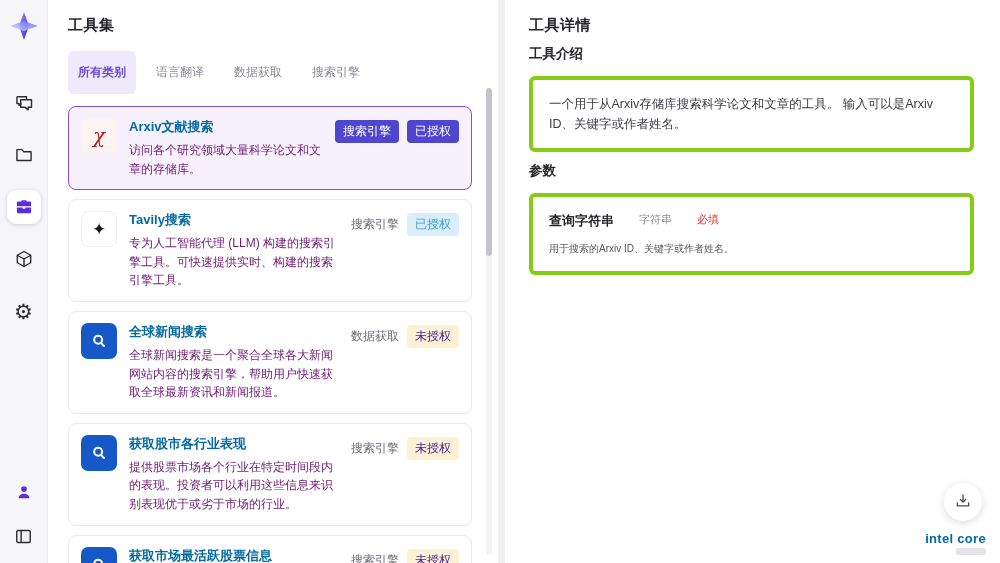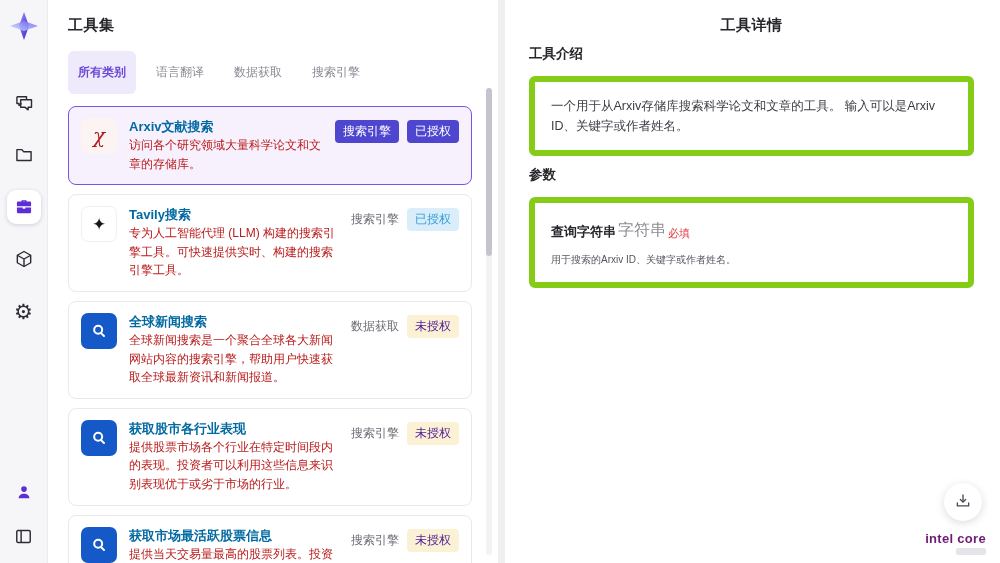--- a/index.html
+++ b/index.html
@@ -30,53 +30,53 @@
   .card { border:1px solid #e9e9ee; border-radius:8px; background:#fff; padding:11px 12px;
     display:flex; gap:12px; cursor:pointer; }
   .card.selected { border-color:#7a52e8; background:#f7f1fd; }
   .tool-icon { width:36px; height:36px; border-radius:7px; flex:none; display:flex;
     align-items:center; justify-content:center; font-size:20px; }
   .tool-icon.arxiv { background:#fcf4f2; color:#b31b1b; font-family:"DejaVu Serif",serif; font-style:italic; }
   .tool-icon.tavily { background:#fff; border:1px solid #efeff2; color:#17171a; font-size:17px; }
   .tool-icon.bluesearch { background:#1559c9; }
   .card-main { flex:1; min-width:0; }
   .card-name { font-size:13px; font-weight:bold; color:#0369a1; }
-  .card-desc { font-size:12px; color:#b91c1c; line-height:1.55; }
+  .card-desc { font-size:12px; color:#701a75; line-height:1.55; margin-top:5px; }
   .card-tags { display:flex; gap:8px; align-items:flex-start; flex:none; margin-top:2px; }
   .tag { font-size:12px; white-space:nowrap; }
   .tag.cat-plain { color:#6d6d76; padding:3px 0; }
   .tag.badge { border-radius:4px; padding:3px 8px; }
   .tag.purple { background:#4f46cf; color:#fff; }
   .tag.blue { background:#d9edfa; color:#379fd9; }
   .tag.yellow { background:#fbf1d4; color:#4c1d95; }
   .scrollbar { position:absolute; top:88px; right:6px; width:6px; height:467px;
     background:#f3f3f5; border-radius:3px; }
   .scroll-thumb { position:absolute; top:0; left:0; width:6px; height:168px;
     background:#c4c4cc; border-radius:3px; cursor:grab; }
 
   
   .gutter { width:7px; flex:none; background:#f0f0f3; }
 
   
   .detail-panel { flex:1; background:#fff; padding:16px 26px 0 24px; position:relative; }
-  .detail-title { font-size:15px; font-weight:bold; letter-spacing:.5px;text-align:center; }
+  .detail-title { font-size:15px; font-weight:bold; letter-spacing:.5px; }
   .section-h { font-size:13.5px; font-weight:bold; margin-top:10px; }
-  .info-box { border:6px solid #84cc16; border-radius:6px; background:#fff;
+  .info-box { border:4px solid #84cc16; border-radius:6px; background:#fff;
     padding:14px 16px; margin-top:13px; font-size:12.5px; color:#3c3c44; line-height:1.6; }
-  .param-head { display:flex; align-items:flex-end; gap:2px; }
+  .param-head { display:flex; align-items:flex-start; gap:25px; }
   .param-name { font-size:13px; font-weight:bold; color:#26262b; }
-  .param-type { font-size:16px; color:#8b8b94; }
+  .param-type { font-size:11px; color:#8b8b94; }
   .param-req { font-size:11px; color:#e0383e; }
   .param-desc { font-size:10px; color:#55555e; margin-top:9px; }
 
   
   .fab { position:absolute; right:18px; bottom:42px; width:38px; height:38px; border-radius:50%;
     background:#fff; box-shadow:0 2px 8px rgba(0,0,0,.14); display:flex; align-items:center;
     justify-content:center; cursor:pointer; border:none; }
-  .brand { position:absolute; right:14px; bottom:8px; text-align:right; color:#701a75;
+  .brand { position:absolute; right:14px; bottom:8px; text-align:right; color:#0369a1;
     font-size:13px; letter-spacing:.3px; user-select:none; }
   .brand .b1 { font-weight:bold; }
   .brand .sub { display:block; height:7px; width:30px; margin:2px 0 0 auto; background:#e4e4e9; border-radius:2px; }
 </style>
 </head>
 <body>
 
 <div class="app">
 
   <nav class="rail">

